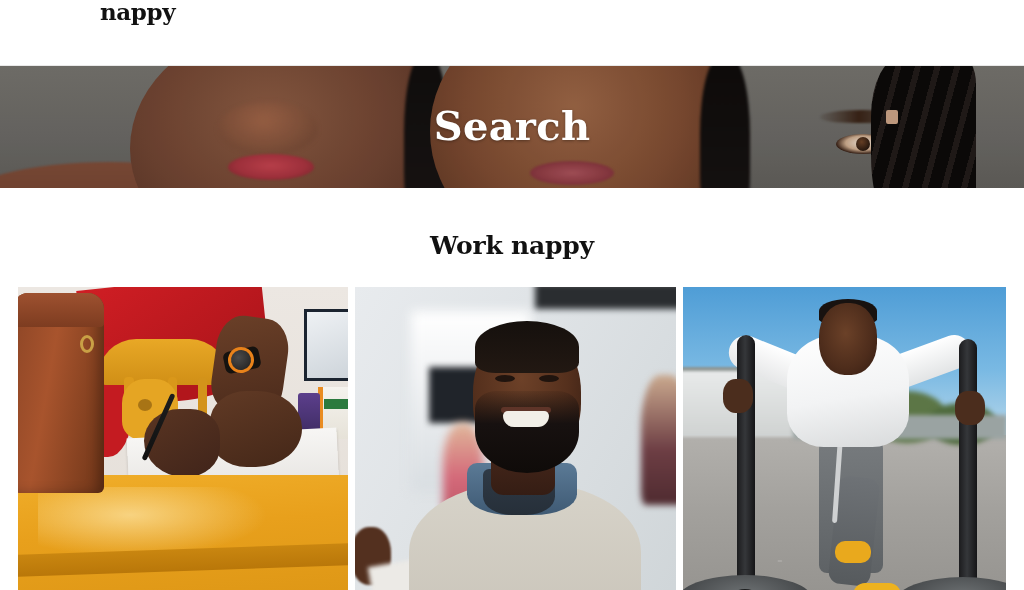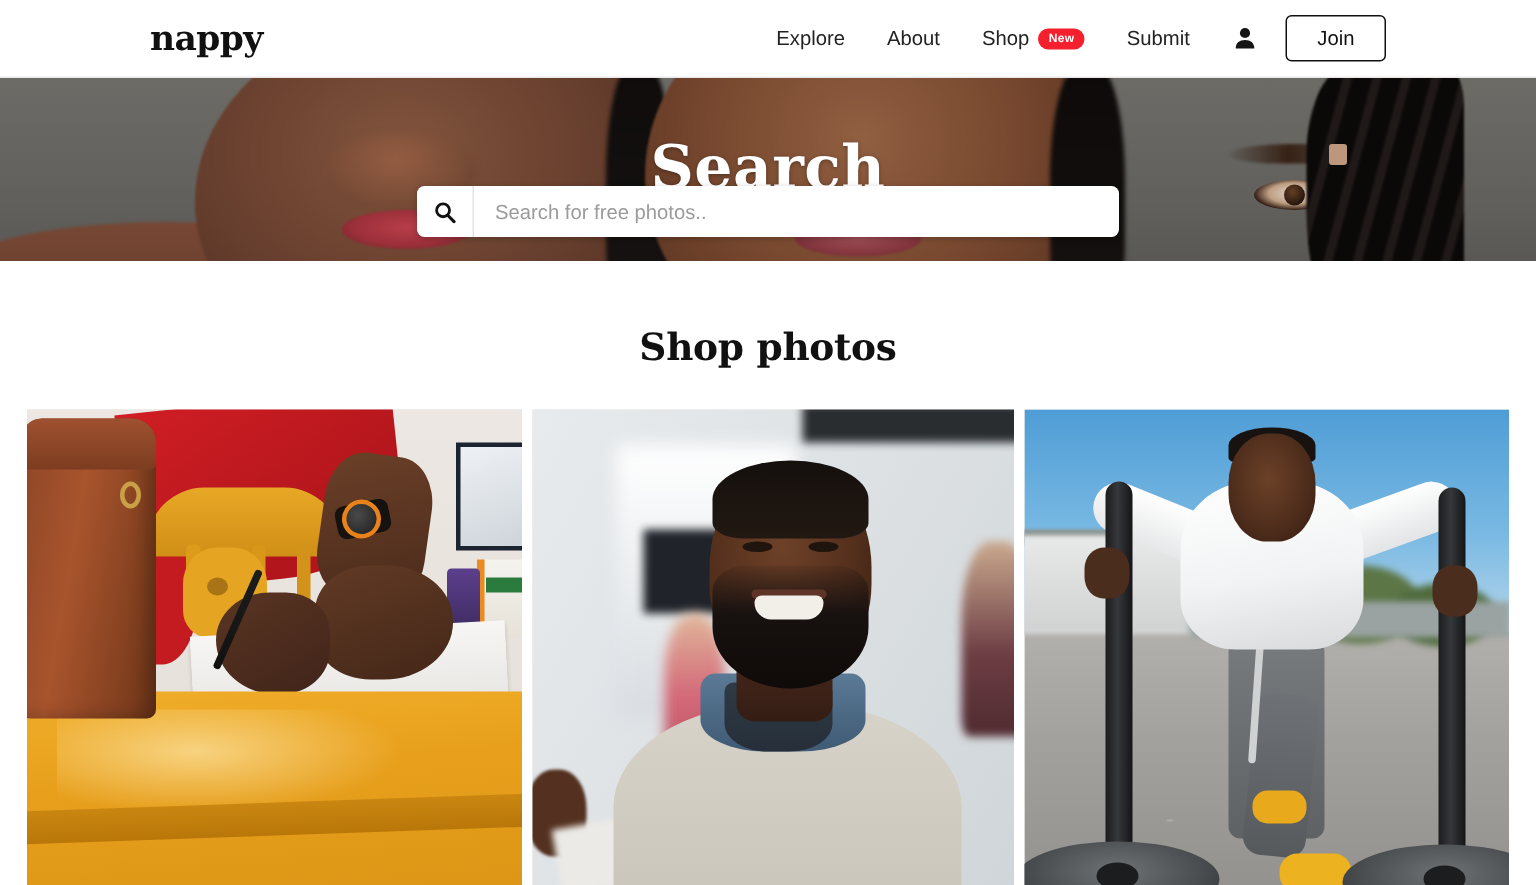--- a/index.html
+++ b/index.html
@@ -6,25 +6,24 @@
   html, body {
     width: 1024px; height: 590px;
     overflow: hidden;
     background: #ffffff;
     font-family: "Liberation Sans", sans-serif;
   }
 
   
   .header {
     position: relative;
-    height: 52px;
+    height: 66px;
     background: #ffffff;
     border-bottom: 1px solid #e9e9e9;
     display: flex;
-    align-items: center;
     justify-content: space-between;
     padding: 0 100px;
   }
   .logo {
     font-family: "DejaVu Serif", "Liberation Serif", serif;
     font-weight: bold;
     font-size: 23px;
     letter-spacing: -0.4px;
     color: #111111;
     line-height: 1;
@@ -510,44 +509,20 @@
   }
   .t3-plate-hole-l { position:absolute; left:48px; top:302px; width:28px; height:18px; background:#1b1d1e; border-radius:50%; }
   .t3-plate-hole-r { position:absolute; left:266px; top:304px; width:28px; height:18px; background:#1b1d1e; border-radius:50%; }
 </style>
 </head>
 <body>
 
 <div class="header">
   <div class="logo">nappy</div>
 
-  <div class="nav">
-    <a class="nav-link">
-      <span>Explore</span>
-    </a>
-    <a class="nav-link">
-      <span>About</span>
-    </a>
-    <a class="nav-link">
-      <span>Shop</span>
-      <span class="badge-new">New</span>
-    </a>
-    <a class="nav-link">
-      <span>Submit</span>
-    </a>
-
-    <span class="user-icon-wrap">
-      <svg width="14" height="15" viewBox="0 0 14 15">
-        <circle cx="7" cy="4" r="3.4" fill="#151515"></circle>
-        <path d="M0.8 14.4 C0.8 10.4 3.4 8.6 7 8.6 C10.6 8.6 13.2 10.4 13.2 14.4 Z" fill="#151515"></path>
-      </svg>
-    </span>
-
-    <button class="join-btn">Join</button>
-  </div>
 </div>
 
 <div class="hero">
   <div class="hero-photo">
     <div class="bg-grey"></div>
     <div class="shoulder-left"></div>
     <div class="face-left"></div>
     <div class="nose-left"></div>
     <div class="lips-left"></div>
     <div class="hair-mid-l"></div>
@@ -558,32 +533,23 @@
     <div class="brow-right"></div>
     <div class="eye-right"></div>
     <div class="pupil-right"></div>
     <div class="braids"></div>
     <div class="braid-bead"></div>
     <div class="hero-shade"></div>
   </div>
 
   <div class="hero-title">Search</div>
 
-  <div class="searchbar">
-    <span class="search-icon-box">
-      <svg width="15" height="15" viewBox="0 0 16 16">
-        <circle cx="6.8" cy="6.6" r="4.6" fill="none" stroke="#111" stroke-width="2"></circle>
-        <line x1="10.3" y1="10.3" x2="14.6" y2="14.6" stroke="#111" stroke-width="2.2" stroke-linecap="round"></line>
-      </svg>
-    </span>
-    <input class="search-input" type="text" placeholder="Search for free photos.." style="">
-  </div>
 </div>
 
-<div class="section-title">Shop photos</div>
+<div class="section-title">Work nappy</div>
 
 <div class="grid">
 
   <div class="tile">
     <div class="t1-wall"></div>
     <div class="t1-monitor"></div>
     <div class="t1-box"></div>
     <div class="t1-box-t"></div>
     <div class="t1-bottle"></div>
     <div class="t1-red"></div>

